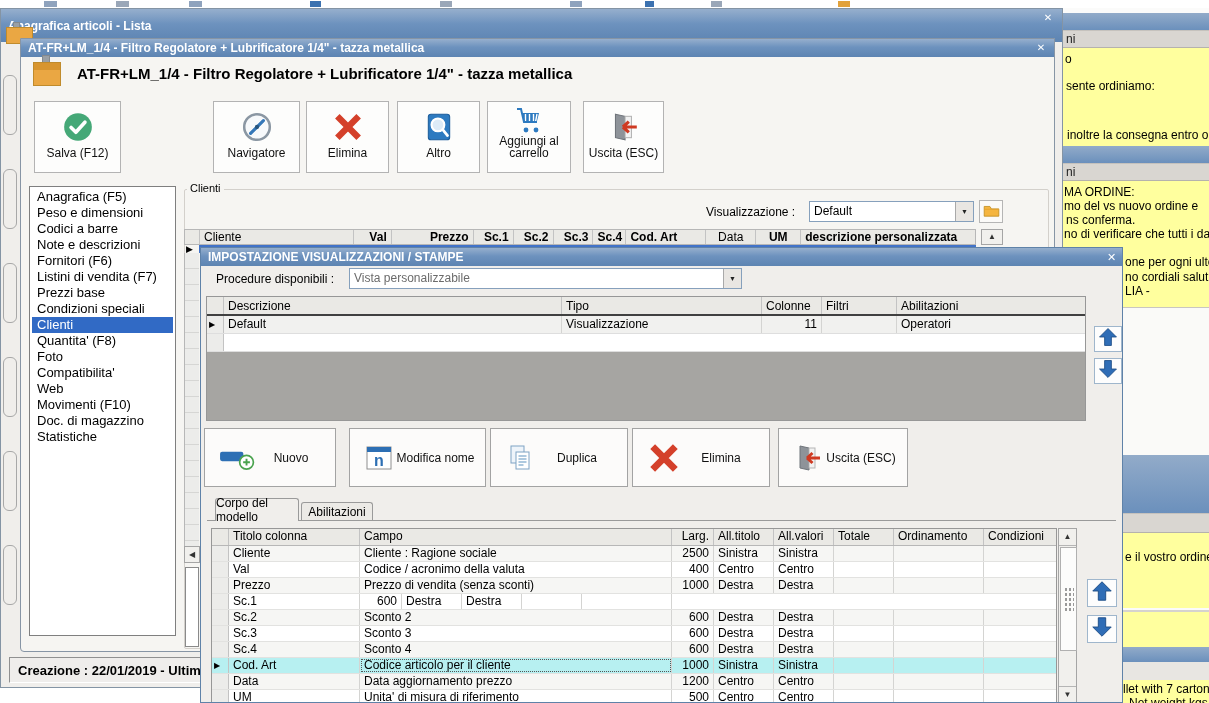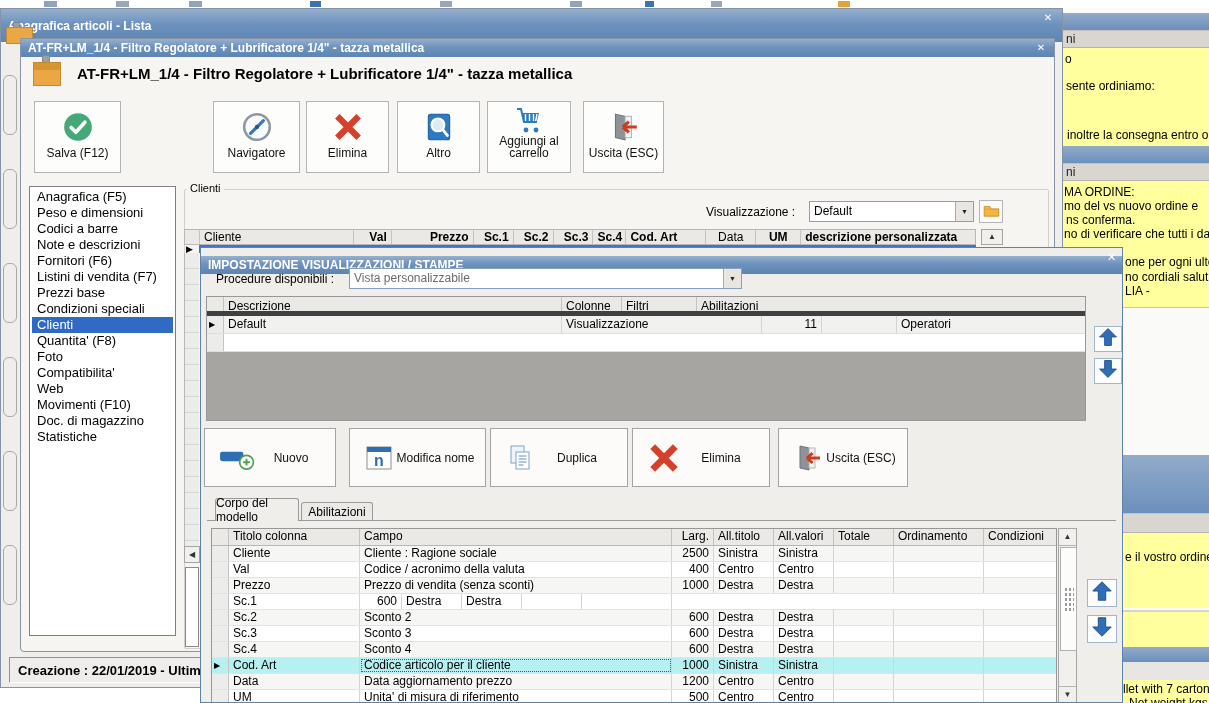--- a/index.html
+++ b/index.html
@@ -252,35 +252,36 @@
 
     <div class="abs" style="left:178px;top:206px;width:777px;height:8px;background:#4273c8"></div>
     <div class="abs" style="left:165px;top:205px;font-size:9px;line-height:10px">▶</div>
 
     <div class="abs" style="left:163px;top:214px;width:15px;height:293px;border-left:1px solid #b7b7b7;background:repeating-linear-gradient(#ececea 0 15px,#d6d6d4 15px 16px)"></div>
     <div class="abs scrbtn" style="left:163px;top:507px;width:16px;height:17px">◀</div>
     <div class="abs" style="left:164px;top:528px;width:14px;height:80px;background:#fff;border:1px solid #8a8a8a"></div>
   </div>
 
   <div class="abs dlg" style="left:200px;top:247px;width:923px;height:456px">
-    <div class="abs tbar" style="left:0;top:8px;width:921px;height:18px">
+    <div class="abs tbar" style="left:0;top:0;width:921px;height:18px">
       <span>IMPOSTAZIONE VISUALIZZAZIONI / STAMPE</span>
     </div>
     <div class="abs closex" style="left:903px;top:2px;width:15px;height:14px;font-size:11px">✕</div>
 
     <div class="abs" style="left:15px;top:24px;font-size:12px;white-space:nowrap">Procedure disponibili :</div>
     <div class="abs combo" style="left:148px;top:20px;width:393px;height:21px">
       <span class="txt" style="color:#6b6b6b">Vista personalizzabile</span>
       <span class="drop">▼</span>
     </div>
 
     <div class="abs grid" style="left:5px;top:48px;width:880px;height:125px">
-      <div class="row" style="height:19px;border-bottom:5px solid #404040">
+      <div class="row" style="height:19px;border-bottom:2px solid #404040">
         <span class="c hc" style="width:17px"></span>
         <span class="c hc" style="width:338px;line-height:18px">Descrizione</span>
+        <span class="c hc" style="width:200px;line-height:18px">Tipo</span>
         <span class="c hc" style="width:60px;line-height:18px">Colonne</span>
         <span class="c hc" style="width:75px;line-height:18px">Filtri</span>
         <span class="c hc" style="width:188px;line-height:18px;border-right:none;flex:1">Abilitazioni</span>
       </div>
       <div class="row" style="height:18px;background:#f1f1ef;border-bottom:1px solid #dedede">
         <span class="c mk" style="width:17px;line-height:17px">▶</span>
         <span class="c" style="width:338px;line-height:17px">Default</span>
         <span class="c" style="width:200px;line-height:17px">Visualizzazione</span>
         <span class="c tr" style="width:60px;line-height:17px">11</span>
         <span class="c" style="width:75px;line-height:17px"></span>

